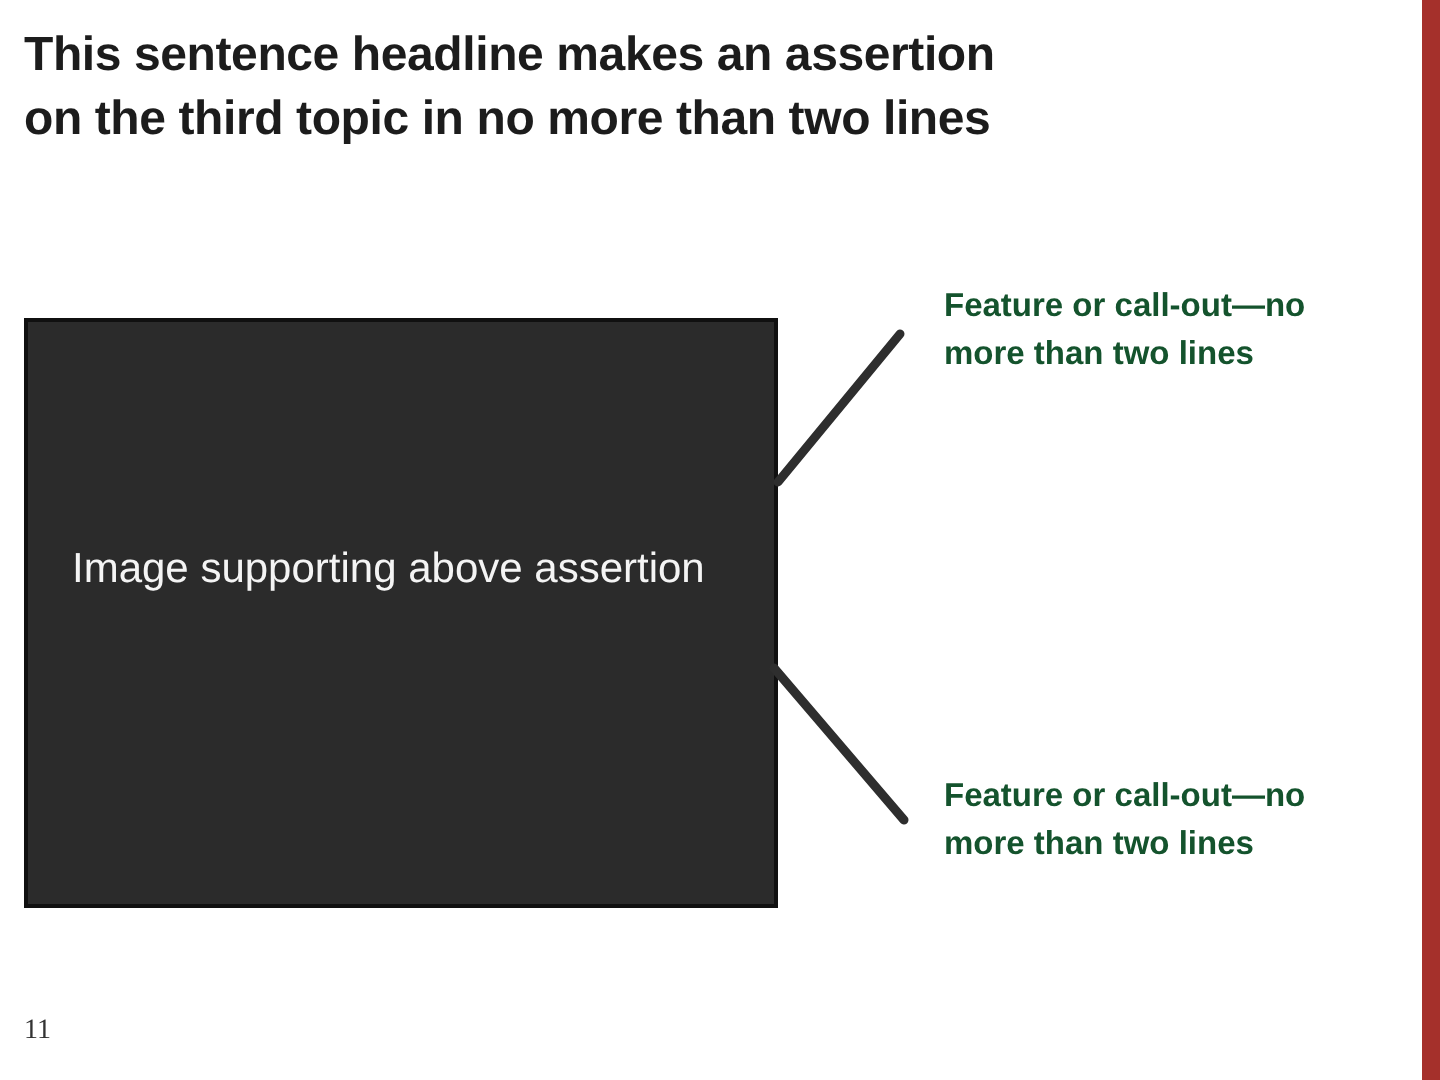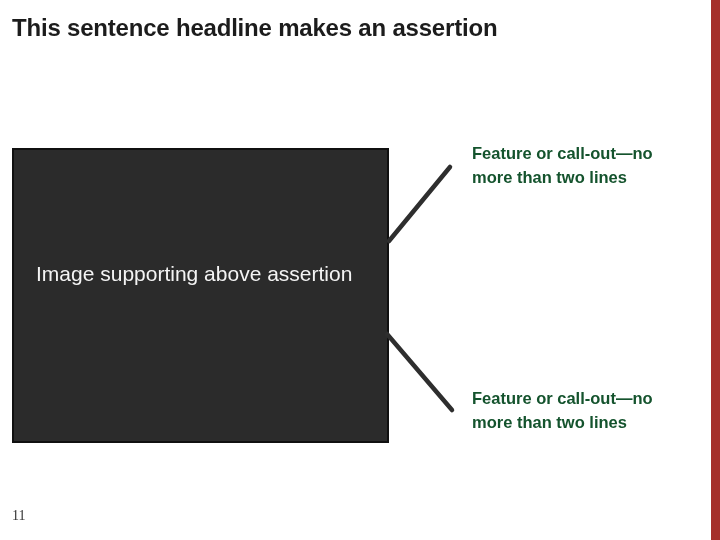--- a/index.html
+++ b/index.html
@@ -21,21 +21,21 @@
     width: 560px;
     font-size: 24px;
     font-weight: 700;
     line-height: 32px;
     color: #1c1c1c;
     letter-spacing: -0.2px;
   }
   .headline span { display: block; }
   .image-box {
     position: absolute;
-    left: 12px; top: 148px;
+    left: 12px; top: 159px;
     width: 377px; height: 295px;
     box-sizing: border-box;
     background: #2b2b2b;
     border: 2px solid #101010;
   }
   .image-box-label {
     position: absolute;
     left: 22px; top: 112px;
     font-size: 21px;
     font-weight: 400;
@@ -72,20 +72,21 @@
     background: #a5302b; 
   }
 </style>
 </head>
 <body>
 
 <div class="slide">
 
   <h1 class="headline" style="margin:0;">
     <span>This sentence headline makes an assertion</span>
+    <span>on the third topic in no more than two lines</span>
   </h1>
 
   <div class="image-box" style="background: rgb(43, 43, 43);">
     <span class="image-box-label">Image supporting above assertion</span>
   </div>
 
   <svg class="connectors" width="720" height="540" viewBox="0 0 720 540" xmlns="http://www.w3.org/2000/svg">
     <line x1="389" y1="241" x2="450" y2="167" stroke="#2e2e2e" stroke-width="4.5" stroke-linecap="round"></line>
     <line x1="387" y1="334" x2="452" y2="410" stroke="#2e2e2e" stroke-width="4.5" stroke-linecap="round"></line>
   </svg>

